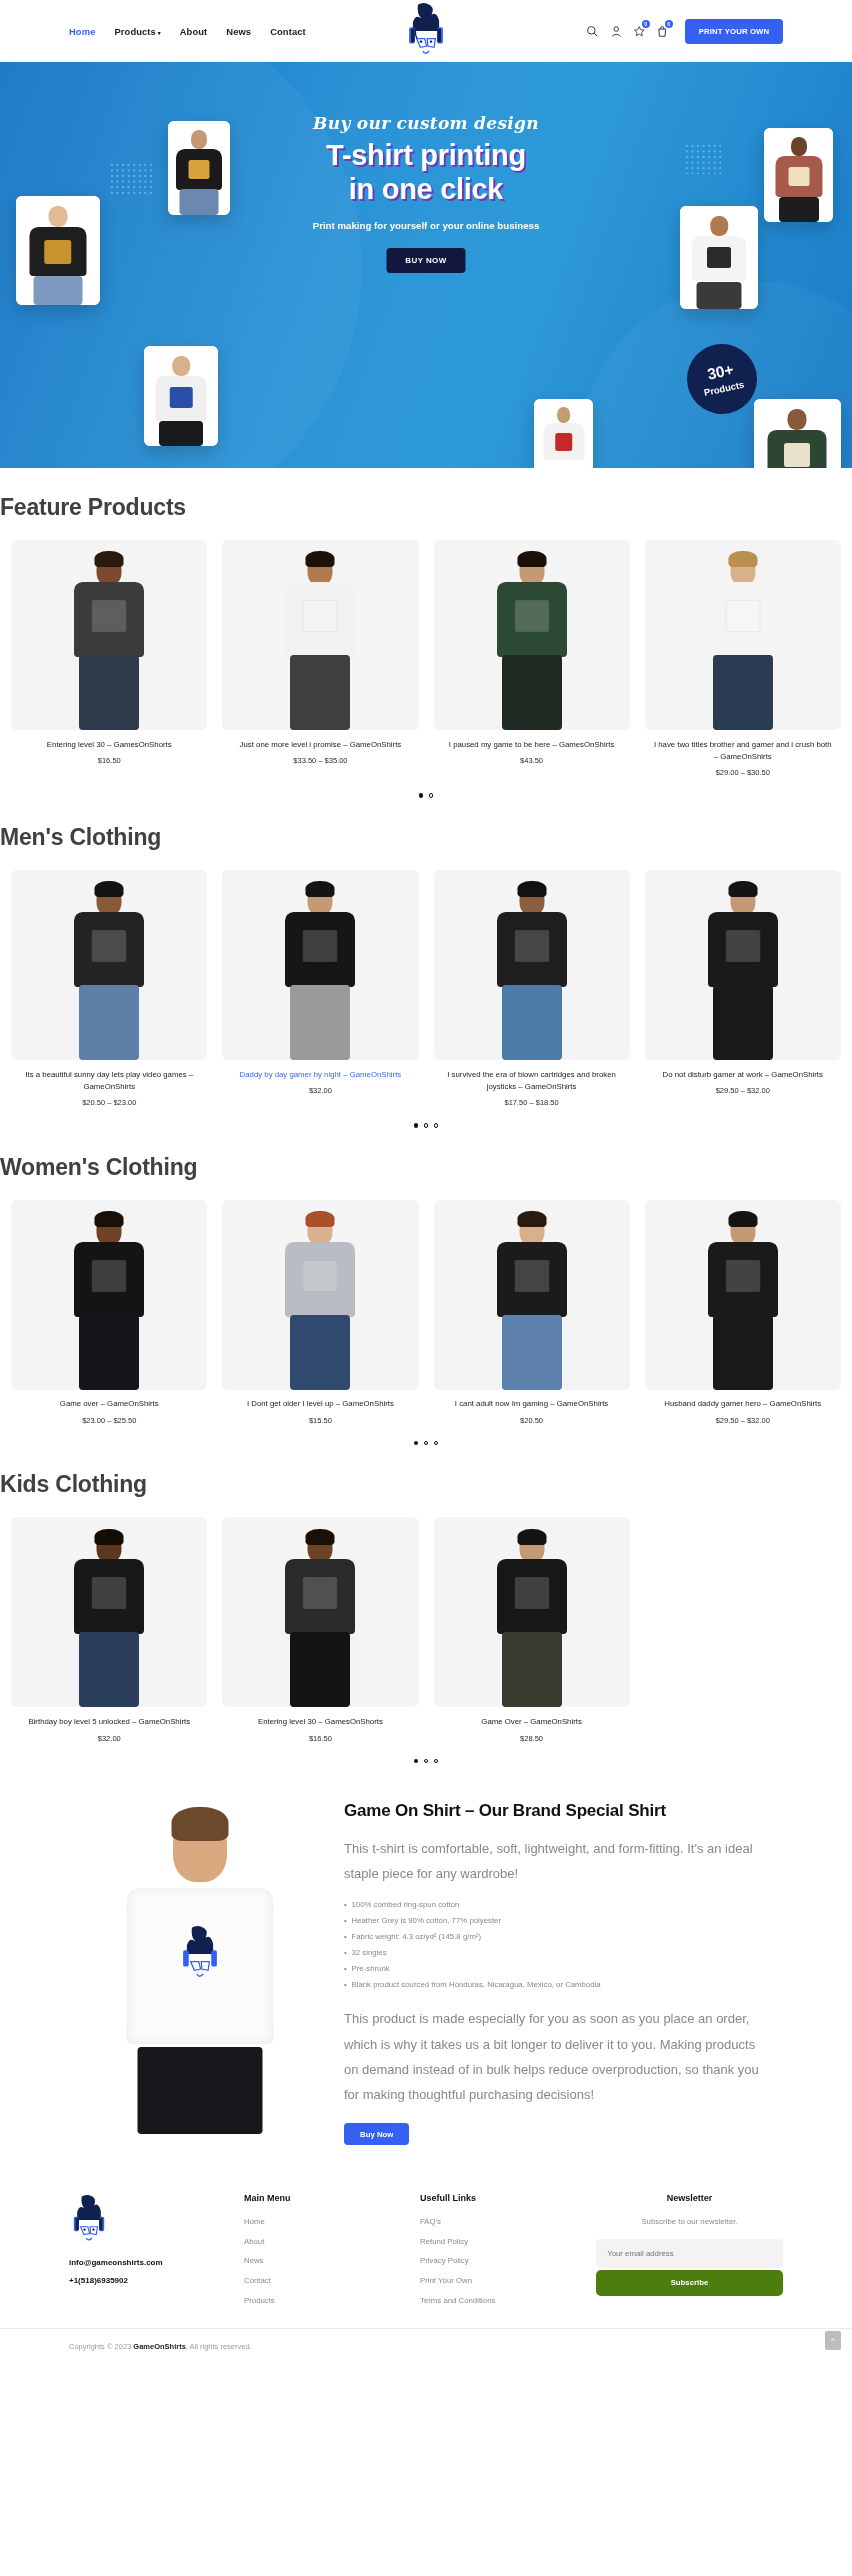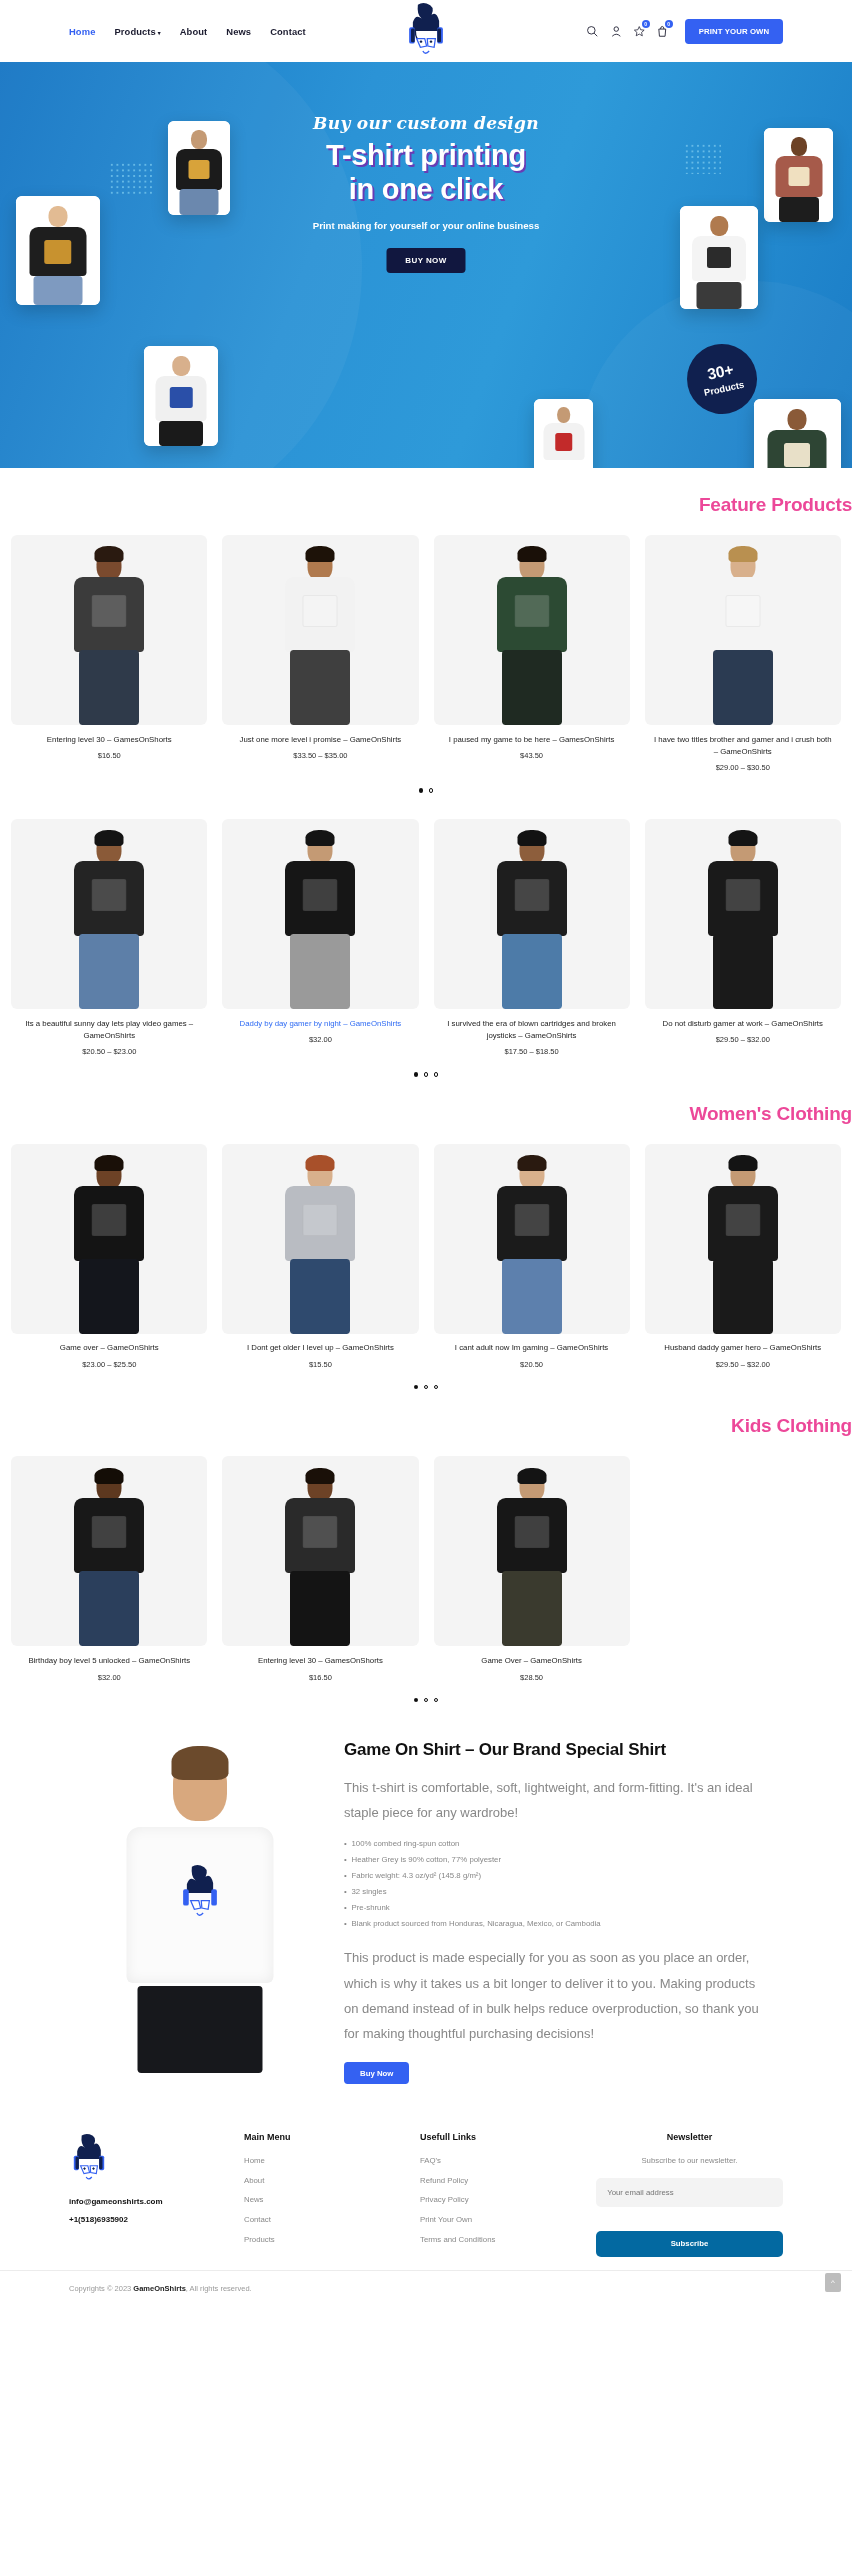--- a/index.html
+++ b/index.html
@@ -162,24 +162,24 @@
     align-items:center; justify-content:center;
     transform: rotate(-12deg);
     z-index: 7;
   }
   .badge30 .n { font-size: 15.6px; font-weight: 800; line-height:1; }
   .badge30 .t { font-size: 9.4px; font-weight: 800; margin-top: 3.1px; }
 
   
   .section { padding-top: 26px; }
   .sec-title {
-    text-align:right;
-    font-size: 19px;
+    text-align:left;
+    font-size: 23px;
     font-weight: 700;
-    color:#ec4899;
+    color:#404040;
     letter-spacing:-0.2px;
     margin-bottom: 19px;
   }
   .grid {
     display: grid;
     grid-template-columns: repeat(4, 1fr);
     gap: 15px;
     padding: 0 11.2px;
   }
   .card { width: 100%; }
@@ -337,22 +337,22 @@
     border:none;
     border-radius: 5px;
     padding: 10px 11.2px;
     font-size: 7.8px;
     color:#8a8a8a;
     font-family: inherit;
     outline:none;
   }
   .news-btn {
     width:100%;
-    margin-top: 24px;
-    background:#0369a1;
+    margin-top: 2px;
+    background:#4d7c0f;
     color:#fff;
     border:none;
     border-radius: 5px;
     padding: 8.7px 0;
     font-size: 7.8px;
     font-weight:700;
     cursor:pointer;
     font-family: inherit;
   }
   .copybar {
@@ -567,20 +567,21 @@
             <div class="card-title">I have two titles brother and gamer and i crush both – GameOnShirts</div>
             <div class="card-price">$29.00 – $30.50</div>
           </div>
         </div>
         <div class="dots">
           <span class="dot"></span>
           <span class="dot empty"></span>
         </div>
       </div>
       <div class="section">
+        <div class="sec-title">Men's Clothing</div>
         <div class="grid">
           <div class="card">
             <div class="card-img">
               <div class="fig">
                 <div class="head" style="background:#8a5a38"></div>
                 <div style="position:absolute;left:50%;transform:translateX(-50%);top:11.2px;width:29px;height:16px;border-radius:46% 46% 18% 18%;background:#141414"></div>
                 <div class="torso" style="background:#242424"></div>
                 <div class="print" style="background:rgba(255,255,255,.18);border:0.6px solid rgba(0,0,0,.05)"></div>
                 <div class="legs" style="background:#5d7fa8"></div>
               </div>

